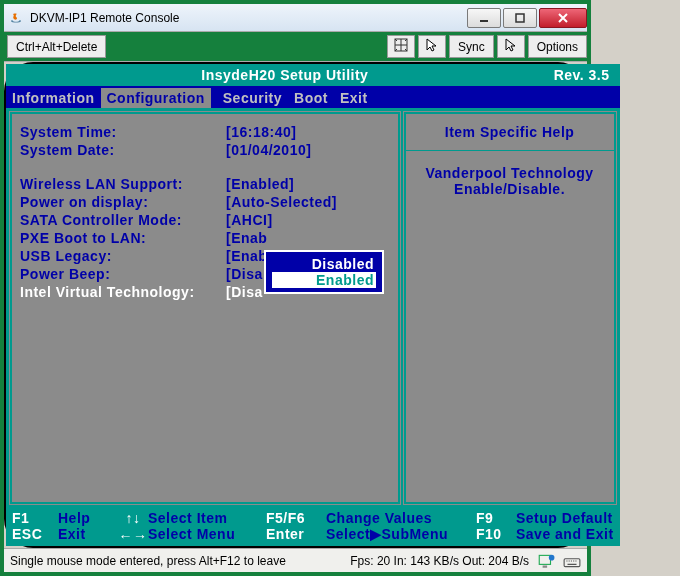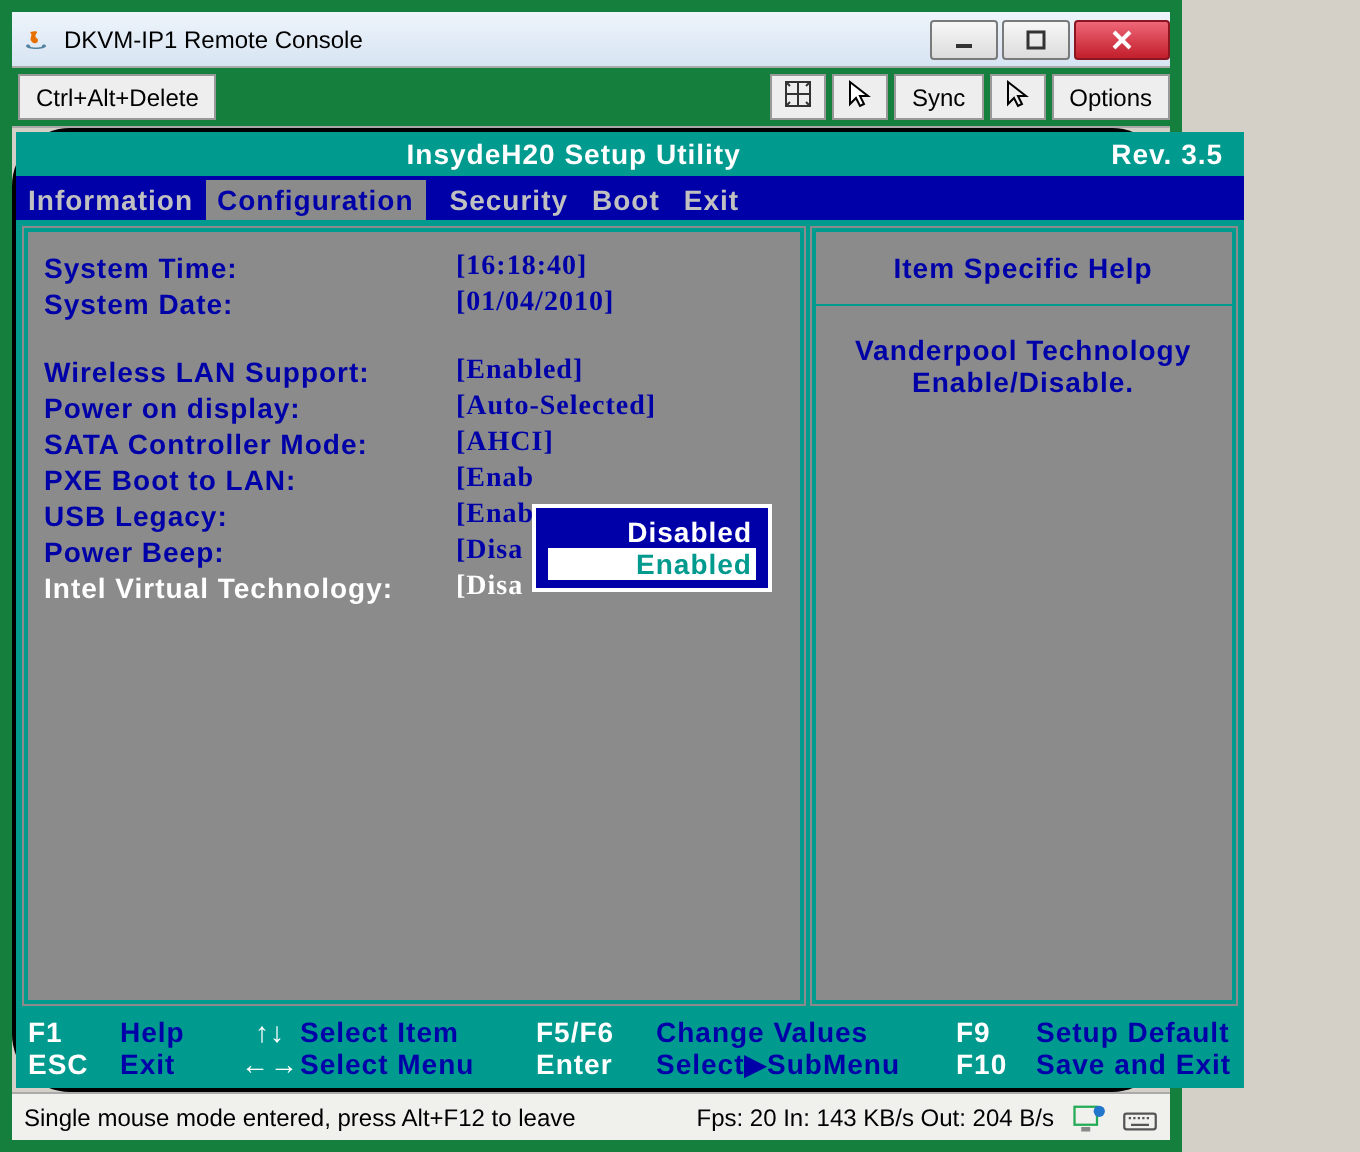--- a/index.html
+++ b/index.html
@@ -1,18 +1,18 @@
 <!DOCTYPE html>
 <html><head>
 <meta charset="utf-8">
 <style>
 * { margin: 0; padding: 0; box-sizing: border-box; font-family: "Segoe UI", Tahoma, sans-serif; }
 body { background: #d4d0c8; width: 680px; height: 576px; overflow: hidden; }
 
-.window { width: 591px; height: 576px; display: flex; flex-direction: column; border: 6px solid #15803d; }
+.window { width: 591px; height: 576px; display: flex; flex-direction: column; border: 4px solid #15803d; }
 
 
 .titlebar { height: 28px; background: linear-gradient(#eef4fb, #d7e4f2); display: flex; align-items: center; padding: 0 0 0 4px; border-bottom: 1px solid #aaa; }
 .titlebar .app-icon { width: 16px; height: 16px; margin-right: 6px; display:inline-flex; align-items:center; justify-content:center; }
 .titlebar .title { font-size: 12px; color: #000; flex: 1; }
 .win-controls { display: flex; }
 .win-btn { width: 34px; height: 20px; margin: 0 0 0 2px; border: 1px solid #7a7a7a; background: linear-gradient(#f7f7f7,#dcdcdc); display: flex; align-items: center; justify-content: center; font-size: 11px; cursor: default; border-radius: 2px; }
 .win-btn.close { width: 48px; background: linear-gradient(#e67,#c21e2b); color: #fff; border-color:#8b1520; }
 
 
@@ -38,21 +38,21 @@
 
 .panel { background: #8b8b8b; border: 2px solid #009a8e; outline: 1px solid #8b8b8b; padding: 10px 8px; color: #0000a8; position:relative; }
 .panel.main { flex: 1; }
 .panel.help { width: 212px; display:flex; flex-direction:column; }
 .help-title { text-align:center; color:#0000a8; }
 .help-divider { border-top: 1px solid #009a8e; margin: 10px -8px 14px; }
 .help-body { color:#0000a8;text-align:center; }
 
 .setting-row { display:flex; margin-bottom: 2px; }
 .setting-row .label { width: 206px; white-space: pre; }
-.setting-row .value { color:#0000a8;font-family:Liberation Serif, serif; }
+.setting-row .value { color:#0000a8; }
 .setting-row.gap { height: 14px; }
 .setting-row.current .label, .setting-row.current .value { color: #fff; }
 
 
 .popup { position:absolute; left: 258px; top: 142px; width: 120px; background:#0000a8; border: 2px solid #fff; padding: 4px 6px; color:#fff; z-index: 5; }
 .popup-item { padding: 0 2px; text-align: right; }
 .popup-item.sel { background:#fff; color:#009a8e; }
 
 
 .keybar { background:#009a8e; color:#0000a8; padding: 2px 6px 4px; font-family: "Courier New", monospace; font-size:14px; font-weight:bold; }

